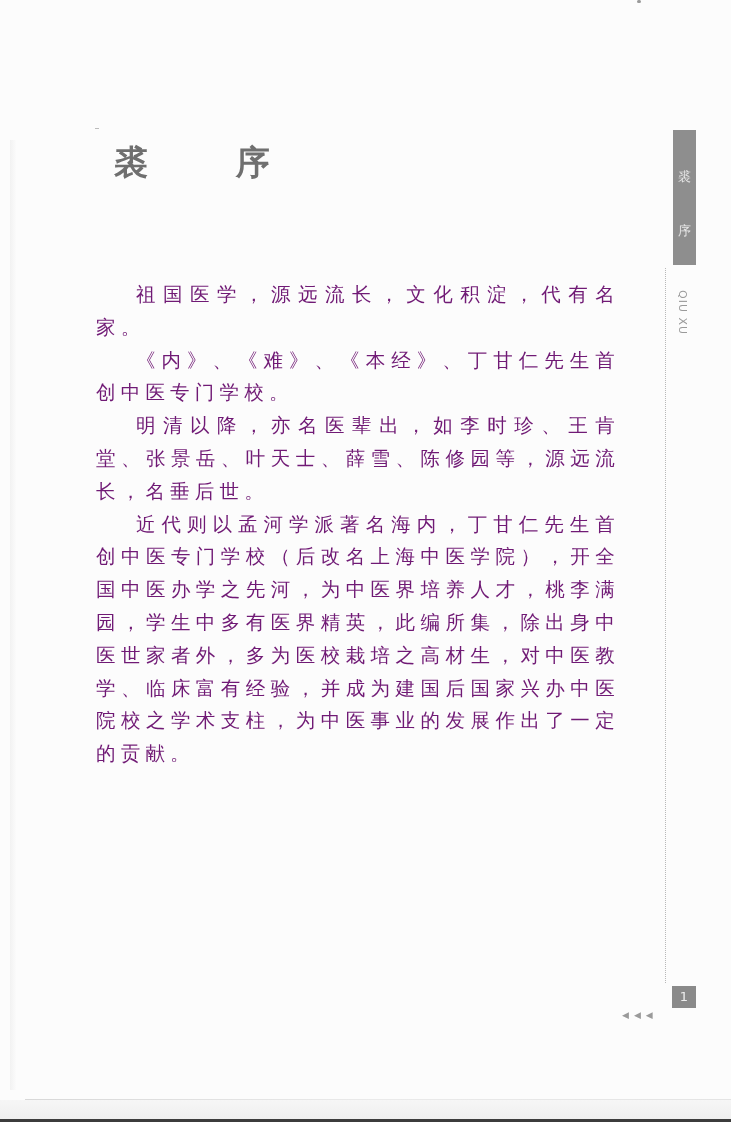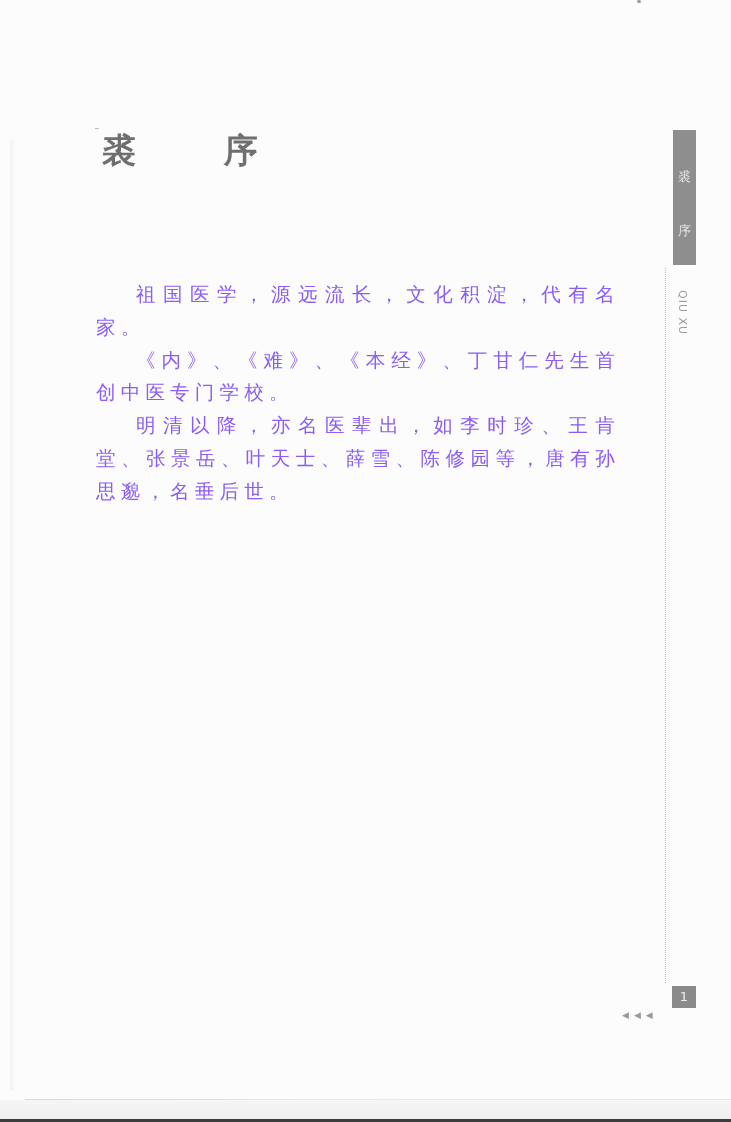--- a/index.html
+++ b/index.html
@@ -35,35 +35,35 @@
   }
   .title {
     position: absolute;
     left: 102px; top: 128px;
     font-size: 34px;
     font-weight: bold;
     color: #6f6f6f;
     letter-spacing: 38px;
     font-family: "DejaVu Serif", "Liberation Serif", serif;
     line-height: 44px;
-    margin: 0;
+    margin: 12px;
   }
   .title-dash {
     position: absolute;
     left: 95px; top: 128px;
     width: 4px; height: 1px;
     background: #bbb;
   }
   .body-text {
     position: absolute;
     left: 96px; top: 279px;
     width: 524px;
     font-size: 19.5px;
     line-height: 32.8px;
-    color: #8b5cf6;
+    color: #701a75;
     letter-spacing: 5.2px;
   }
   .body-text p {
     margin: 0;
     text-indent: 2.05em;
     text-align: justify;
     text-align-last: left;
   }
   .side-tab {
     position: absolute;
@@ -145,21 +145,22 @@
   <div class="side-tab">
     <span style="top:40px">裘</span>
     <span style="top:94px">序</span>
   </div>
   <div class="side-pinyin">QIU XU</div>
   <div class="dotted-line"></div>
 
   <div class="body-text">
     <p>祖国医学，源远流长，文化积淀，代有名家。</p>
     <p>《内》、《难》、《本经》、丁甘仁先生首创中医专门学校。</p>
-    <p>明清以降，亦名医辈出，如李时珍、王肯堂、张景岳、叶天士、薛雪、陈修园等，唐有孙思邈，名垂后世。</p>
+    <p>明清以降，亦名医辈出，如李时珍、王肯堂、张景岳、叶天士、薛雪、陈修园等，源远流长，名垂后世。</p>
+    <p>近代则以孟河学派著名海内，丁甘仁先生首创中医专门学校（后改名上海中医学院），开全国中医办学之先河，为中医界培养人才，桃李满园，学生中多有医界精英，此编所集，除出身中医世家者外，多为医校栽培之高材生，对中医教学、临床富有经验，并成为建国后国家兴办中医院校之学术支柱，为中医事业的发展作出了一定的贡献。</p>
   </div>
 
   <div class="page-number">1</div>
   <div class="arrows">◀◀◀</div>
 
   <div class="bottom-rule"></div>
   <div class="bottom-gray"></div>
   <div class="bottom-edge"></div>
 </div>
 

